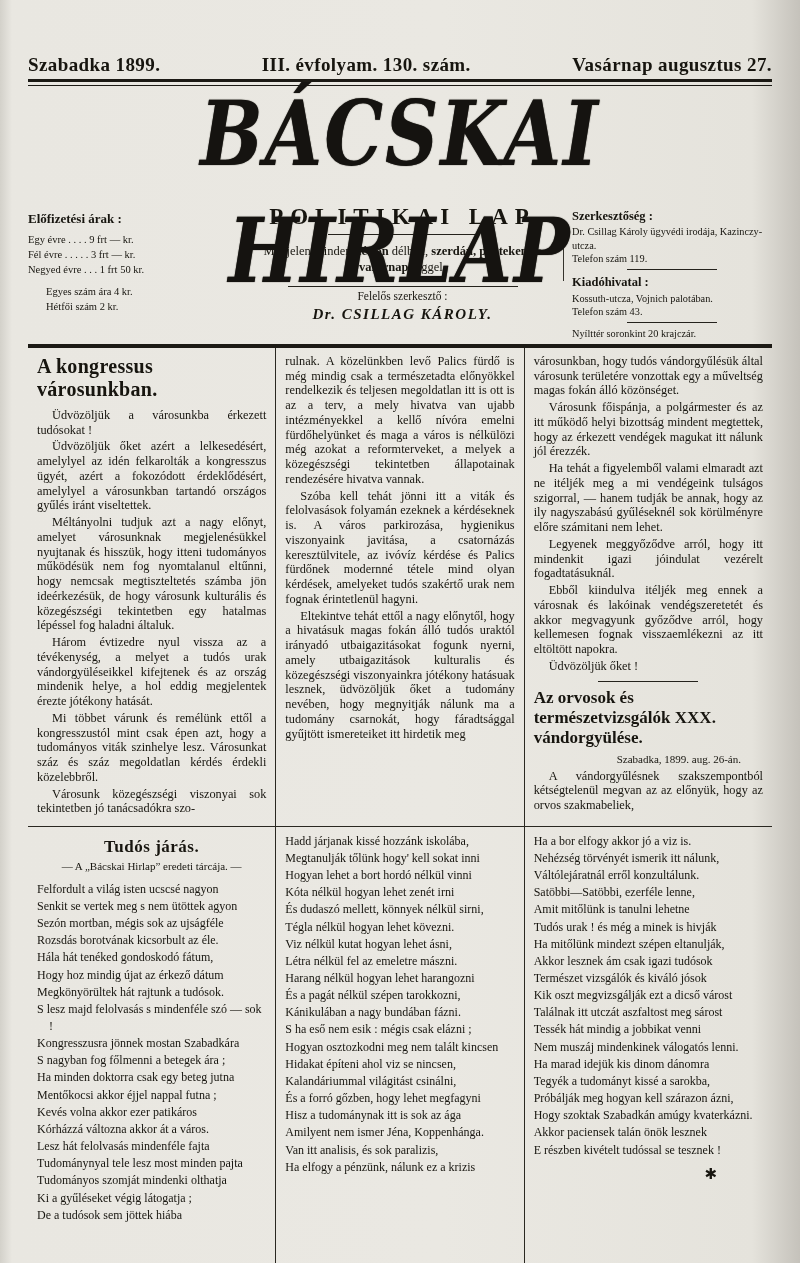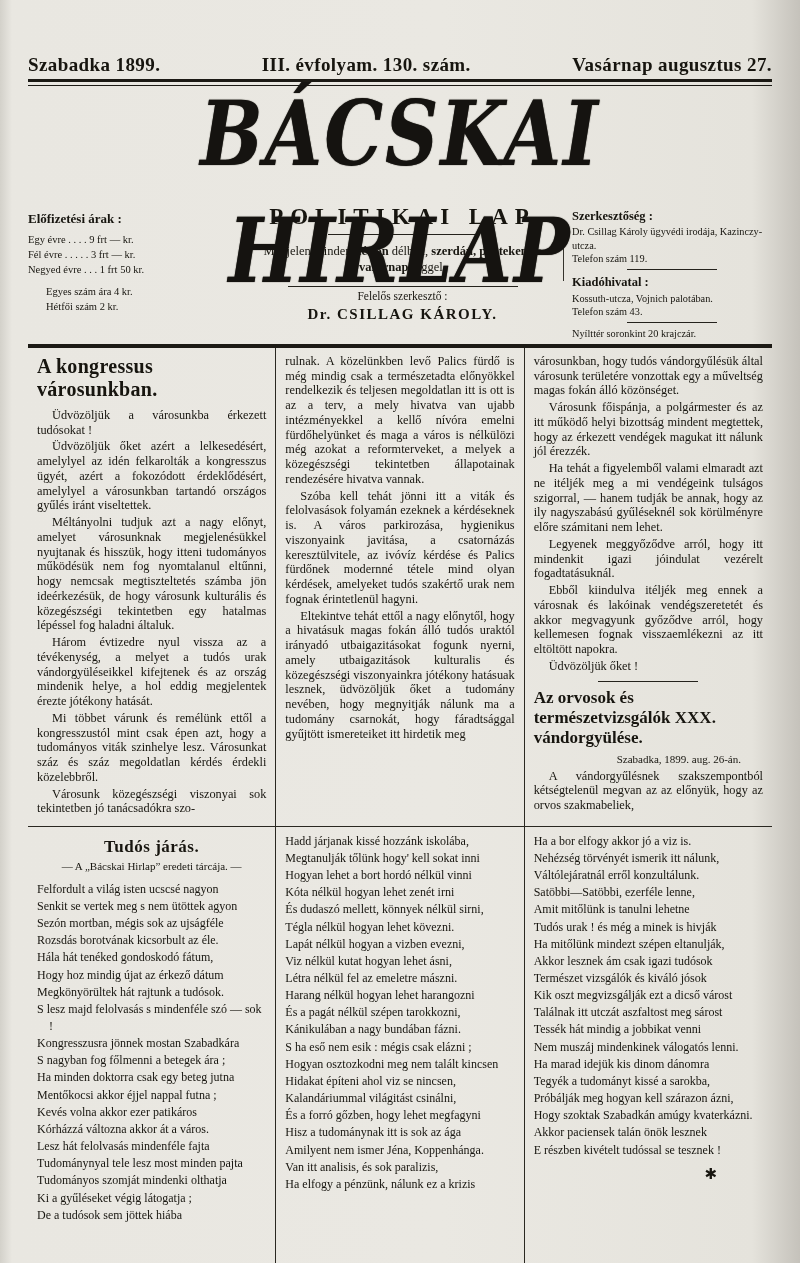--- a/index.html
+++ b/index.html
@@ -27,21 +27,21 @@
   .info { display:flex; margin-top:2px; align-items:stretch; }
   .info-left { width:205px; font-size:10.5px; padding-top:8px; line-height:1.45; }
   .info-left .info-heading { font-weight:bold; font-size:13px; margin-bottom:3px; }
   .info-left .singles { margin-top:6px; padding-left:18px; }
   .info-center { flex:1; text-align:center; padding:0 8px; display:flex; flex-direction:column; }
   .politikai { font-size:23px; letter-spacing:7px; margin-top:2px; font-weight:700; }
   .mini-rule { width:150px; border-top:1px solid #24221c; margin:4px auto 2px; }
   .schedule-row { border-left:1px solid #35332c; border-right:1px solid #35332c; padding:5px 6px 6px; font-size:12.5px; line-height:1.25; margin-top:2px; }
   .center-rule { width:230px; border-top:1px solid #24221c; margin:5px auto 3px; }
   .editor-label { font-size:11.5px; }
-  .editor-name { font-size:15px; font-weight:bold; letter-spacing:1.5px; margin-top:4px; }
+  .editor-name { font-size:15px; font-weight:bold; letter-spacing:1.5px; margin-top:4px;font-style:italic; }
   .info-right { width:200px; font-size:10.3px; padding-top:6px; line-height:1.3; }
   .info-right .info-heading { font-weight:bold; font-size:12.5px; margin-bottom:1px; }
   .info-right .tiny-rule { width:90px; border-top:1px solid #24221c; margin:4px auto; }
   .thick-rule { margin-top:3px; height:4px; background:#1c1a15; }
   
   .columns { display:flex; align-items:stretch; }
   .col { flex:1; padding:6px 9px 4px; min-width:0; }
   .col + .col { border-left:1px solid #2a2821; }
   .main-cols { height:478px; overflow:hidden; }
   .article-heading { font-size:20px; font-weight:bold; letter-spacing:0.3px; margin:1px 0 7px; }
@@ -182,21 +182,20 @@
         </div>
     </div>
     <div class="col">
       <div>
           <p class="poem-line">Hadd járjanak kissé hozzánk iskolába,</p>
           <p class="poem-line">Megtanulják tőlünk hogy' kell sokat inni</p>
           <p class="poem-line">Hogyan lehet a bort hordó nélkül vinni</p>
           <p class="poem-line">Kóta nélkül hogyan lehet zenét irni</p>
           <p class="poem-line">És dudaszó mellett, könnyek nélkül sirni,</p>
           <p class="poem-line">Tégla nélkül hogyan lehet kövezni.</p>
-          <p class="poem-line">Lapát nélkül hogyan a vizben evezni,</p>
           <p class="poem-line">Viz nélkül kutat hogyan lehet ásni,</p>
           <p class="poem-line">Létra nélkül fel az emeletre mászni.</p>
           <p class="poem-line">Harang nélkül hogyan lehet harangozni</p>
           <p class="poem-line">És a pagát nélkül szépen tarokkozni,</p>
           <p class="poem-line">Kánikulában a nagy bundában fázni.</p>
           <p class="poem-line">S ha eső nem esik : mégis csak elázni ;</p>
           <p class="poem-line">Hogyan osztozkodni meg nem talált kincsen</p>
           <p class="poem-line">Hidakat építeni ahol viz se nincsen,</p>
           <p class="poem-line">Kalandáriummal világitást csinálni,</p>
           <p class="poem-line">És a forró gőzben, hogy lehet megfagyni</p>

